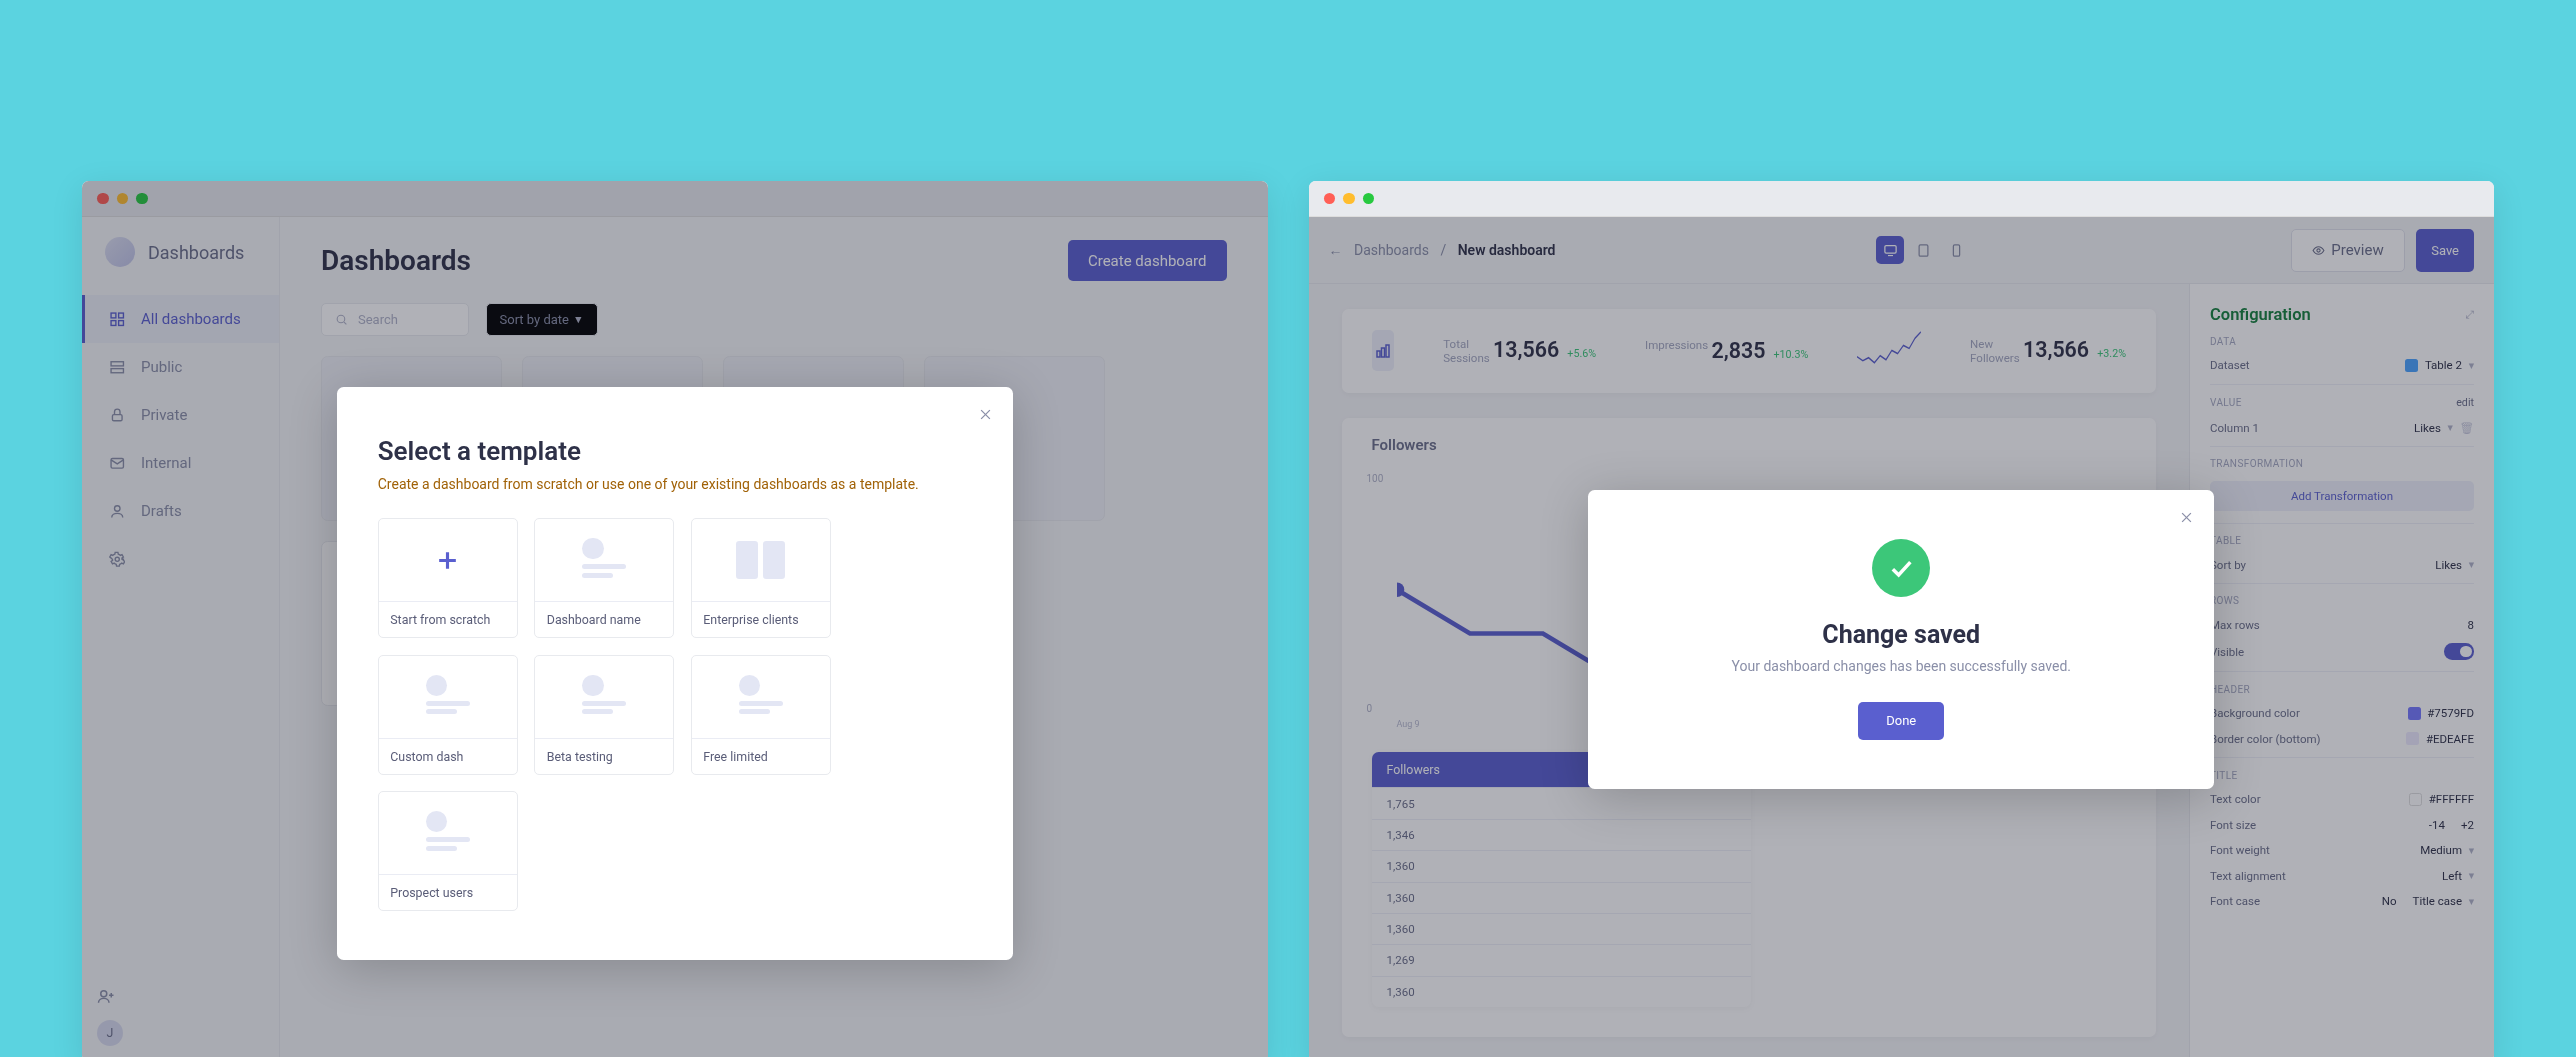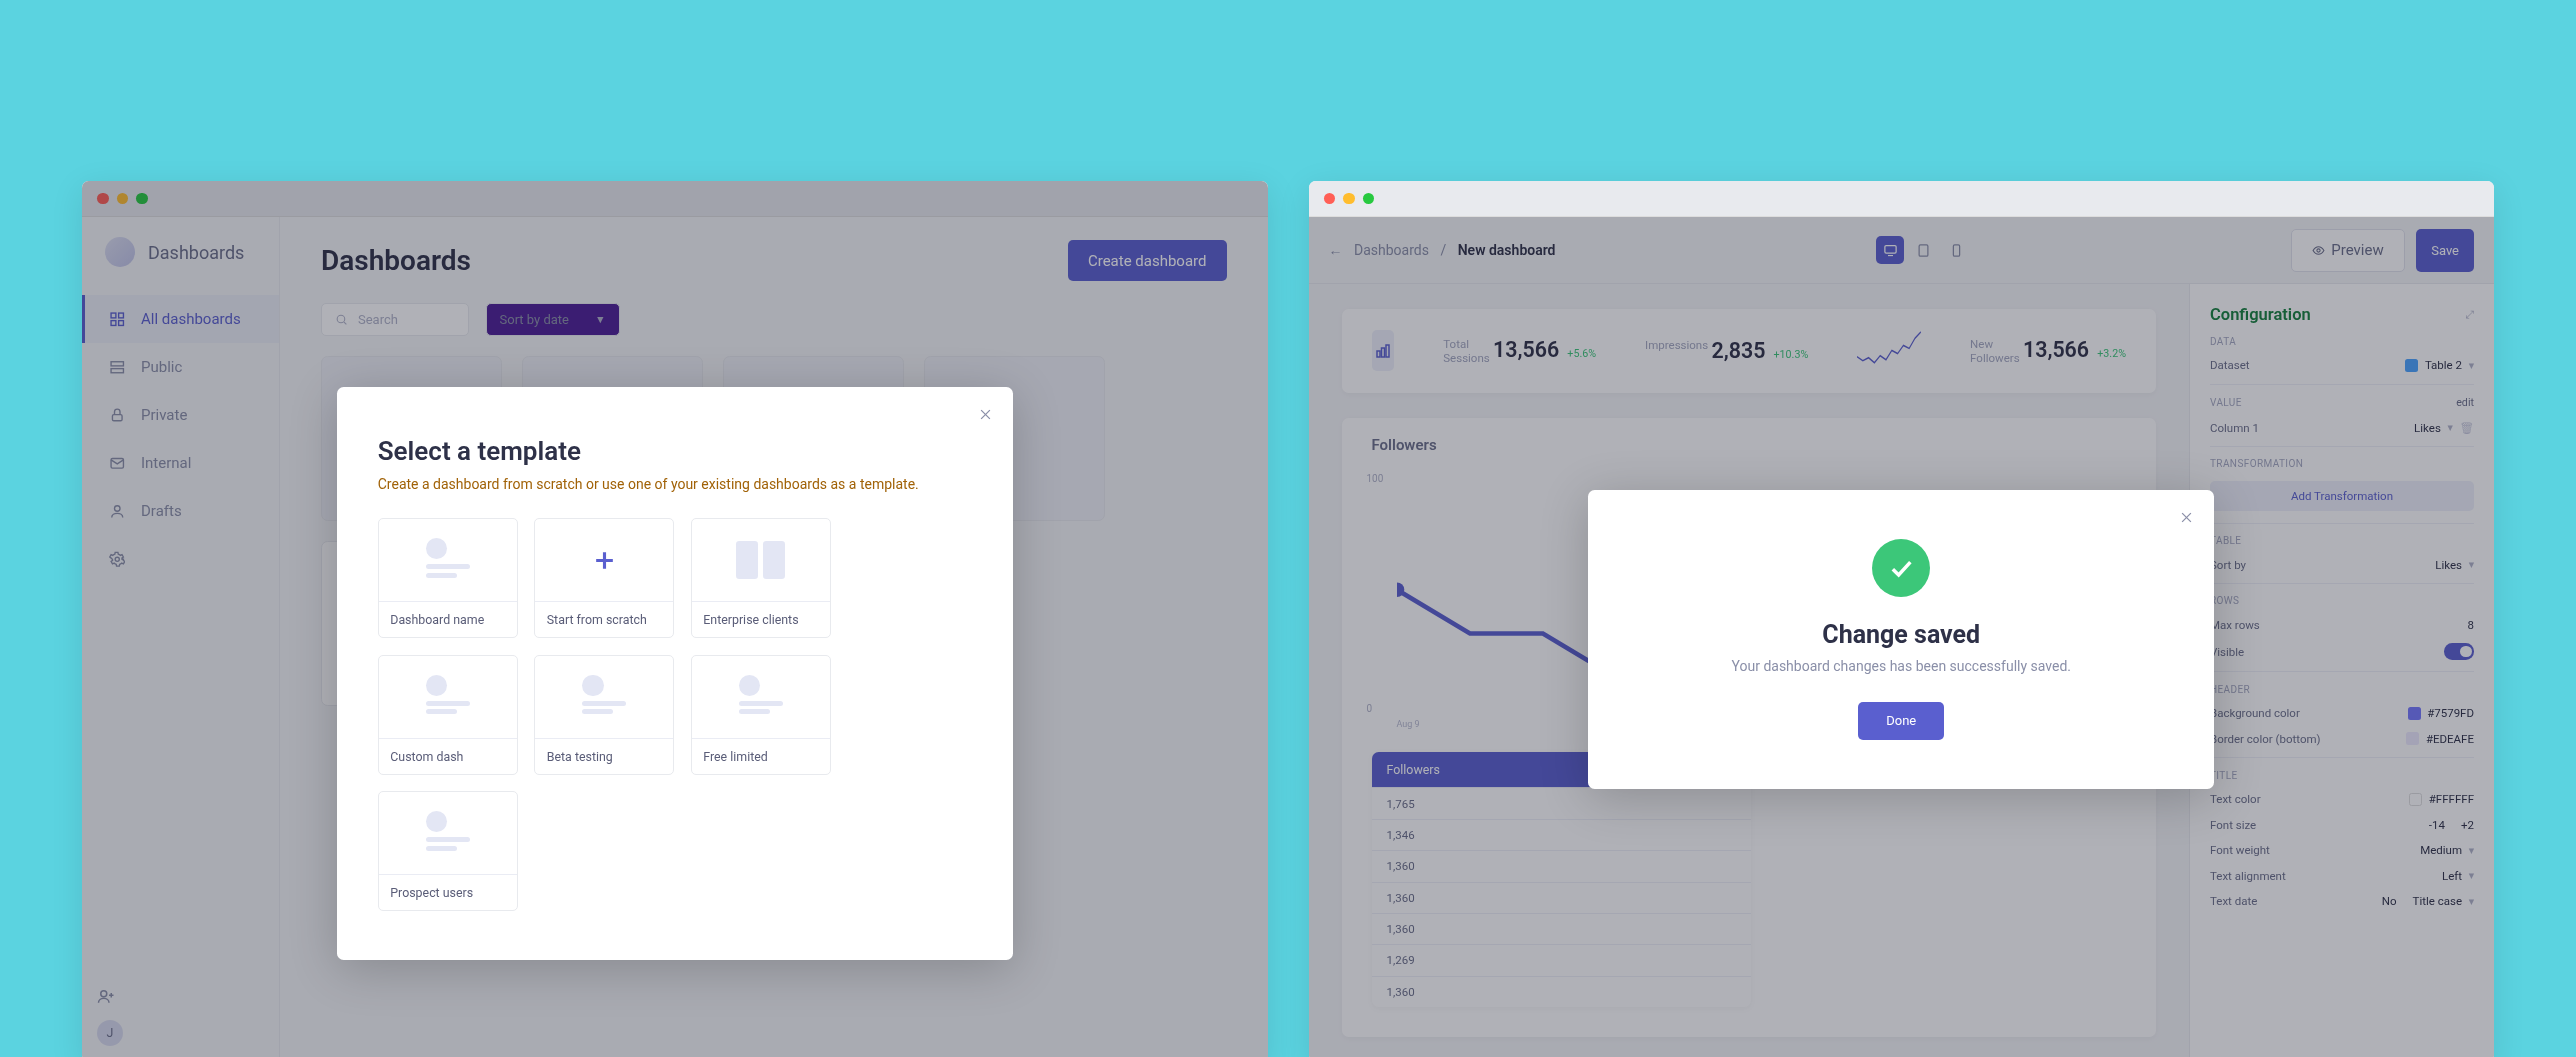--- a/index.html
+++ b/index.html
@@ -26,21 +26,21 @@
 .avatar { width: 26px; height: 26px; border-radius: 50%; background: #d8dbee; font-size: 12.4px; color: #6b6f8a; display: flex; align-items: center; justify-content: center; }
 
 .main-left { flex: 1; display: flex; flex-direction: column; }
 .page-header { display: flex; align-items: center; justify-content: space-between; padding: 23px 41px 10px; }
 .page-title { font-size: 28px; font-weight: 600; color: #2e3148; }
 .btn { padding: 11.5px 20px; border-radius: 5px; font-size: 15px; border: none; cursor: pointer; }
 .btn.primary { background: #5a5fcf; color: #fff; }
 .btn.primary-small { background: #5a5fcf; color: #fff; font-size: 13px; padding: 8.2px 15px; }
 .toolbar { display: flex; gap: 16.5px; padding: 11.5px 41px 20px; }
 .search-box { display: flex; align-items: center; gap: 10px; background: #fff; border: 0.8px solid #e8eaee; border-radius: 5px; padding: 8.2px 13px; width: 148px; color: #b0b3c8; }
-.sort-box { display: flex; align-items: center; gap: 26px; background: #4c1d95; border: 0.8px solid #e8eaee; border-radius: 5px; padding: 8.2px 13px; color: #8a8fa8; font-size: 13px; }
+.sort-box { display: flex; align-items: center; gap: 4px; background: #000000; border: 0.8px solid #e8eaee; border-radius: 5px; padding: 8.2px 13px; color: #8a8fa8; font-size: 13px; }
 .dash-grid { display: flex; gap: 20px; padding: 0 41px; flex-wrap: wrap; }
 .dash-card { width: 181px; height: 165px; background: #fff; border: 0.8px solid #e8eaee; border-radius: 6.6px; display: flex; align-items: center; justify-content: center; color: #b0b3c8; font-size: 12.4px; }
 .dash-card.empty { background: #f0f2f7; }
 
 
 .overlay { position: absolute; inset: 0; background: rgba(30,32,50,0.35); display: flex; align-items: flex-start; justify-content: center; padding-top: 206px; }
 .modal { background: #fff; border-radius: 6.6px; width: 676px; padding: 49px 41px; position: relative; box-shadow: 0 8.2px 49px rgba(0,0,0,0.2); }
 .modal-close { position: absolute; top: 20px; right: 20px; color: #8a8fa8; cursor: pointer; font-size: 18px; }
 .modal-title { font-size: 26px; font-weight: 600; color: #2e3148; margin-bottom: 10px; }
 .modal-desc { font-size: 14px; color: #a16207; margin-bottom: 26px; }
@@ -241,38 +241,38 @@
         <svg width="15" height="15" viewBox="0 0 24 24" fill="none" stroke="currentColor" stroke-width="2">
             <line x1="5" y1="5" x2="19" y2="19"></line>
             <line x1="19" y1="5" x2="5" y2="19"></line>
           </svg>
       </div>
       <h2 class="modal-title">Select a template</h2>
       <p class="modal-desc">Create a dashboard from scratch or use one of your existing dashboards as a template.</p>
       <div class="tpl-grid">
         <div class="tpl-card">
           <div class="tpl-thumb">
-              <div class="skeleton-thumb">
-                <div class="circ"></div>
-                <div class="bar1"></div>
-                <div class="bar2"></div>
-              </div>
-            </div>
-          <div class="tpl-card-label">Dashboard name</div>
-        </div>
-        <div class="tpl-card">
-          <div class="tpl-thumb">
             <span class="plus-icon">
               <svg width="25" height="25" viewBox="0 0 24 24" fill="none" stroke="currentColor" stroke-width="3">
                   <line x1="12" y1="4" x2="12" y2="20"></line>
                   <line x1="4" y1="12" x2="20" y2="12"></line>
                 </svg>
             </span>
           </div>
           <div class="tpl-card-label">Start from scratch</div>
+        </div>
+        <div class="tpl-card">
+          <div class="tpl-thumb">
+              <div class="skeleton-thumb">
+                <div class="circ"></div>
+                <div class="bar1"></div>
+                <div class="bar2"></div>
+              </div>
+            </div>
+          <div class="tpl-card-label">Dashboard name</div>
         </div>
         <div class="tpl-card">
           <div class="tpl-thumb">
               <div class="skeleton-split">
                 <div class="pane"></div>
                 <div class="pane"></div>
               </div>
             </div>
           <div class="tpl-card-label">Enterprise clients</div>
         </div>
@@ -516,21 +516,21 @@
             </span>
         </div>
         <div class="cfg-row">
           <span class="k">Text alignment</span>
           <span class="v">
               <span>Left</span>
               <span class="chevron">▾</span>
             </span>
         </div>
         <div class="cfg-row">
-          <span class="k">Text date</span>
+          <span class="k">Font case</span>
           <span class="v"><span>No</span>&nbsp;<span>Title case</span><span class="chevron">▾</span></span>
         </div>
       </aside>
     </div>
   </div>
 
   <div class="overlay2">
     <div class="modal2">
       <div class="modal-close">
         <svg width="15" height="15" viewBox="0 0 24 24" fill="none" stroke="currentColor" stroke-width="2">

